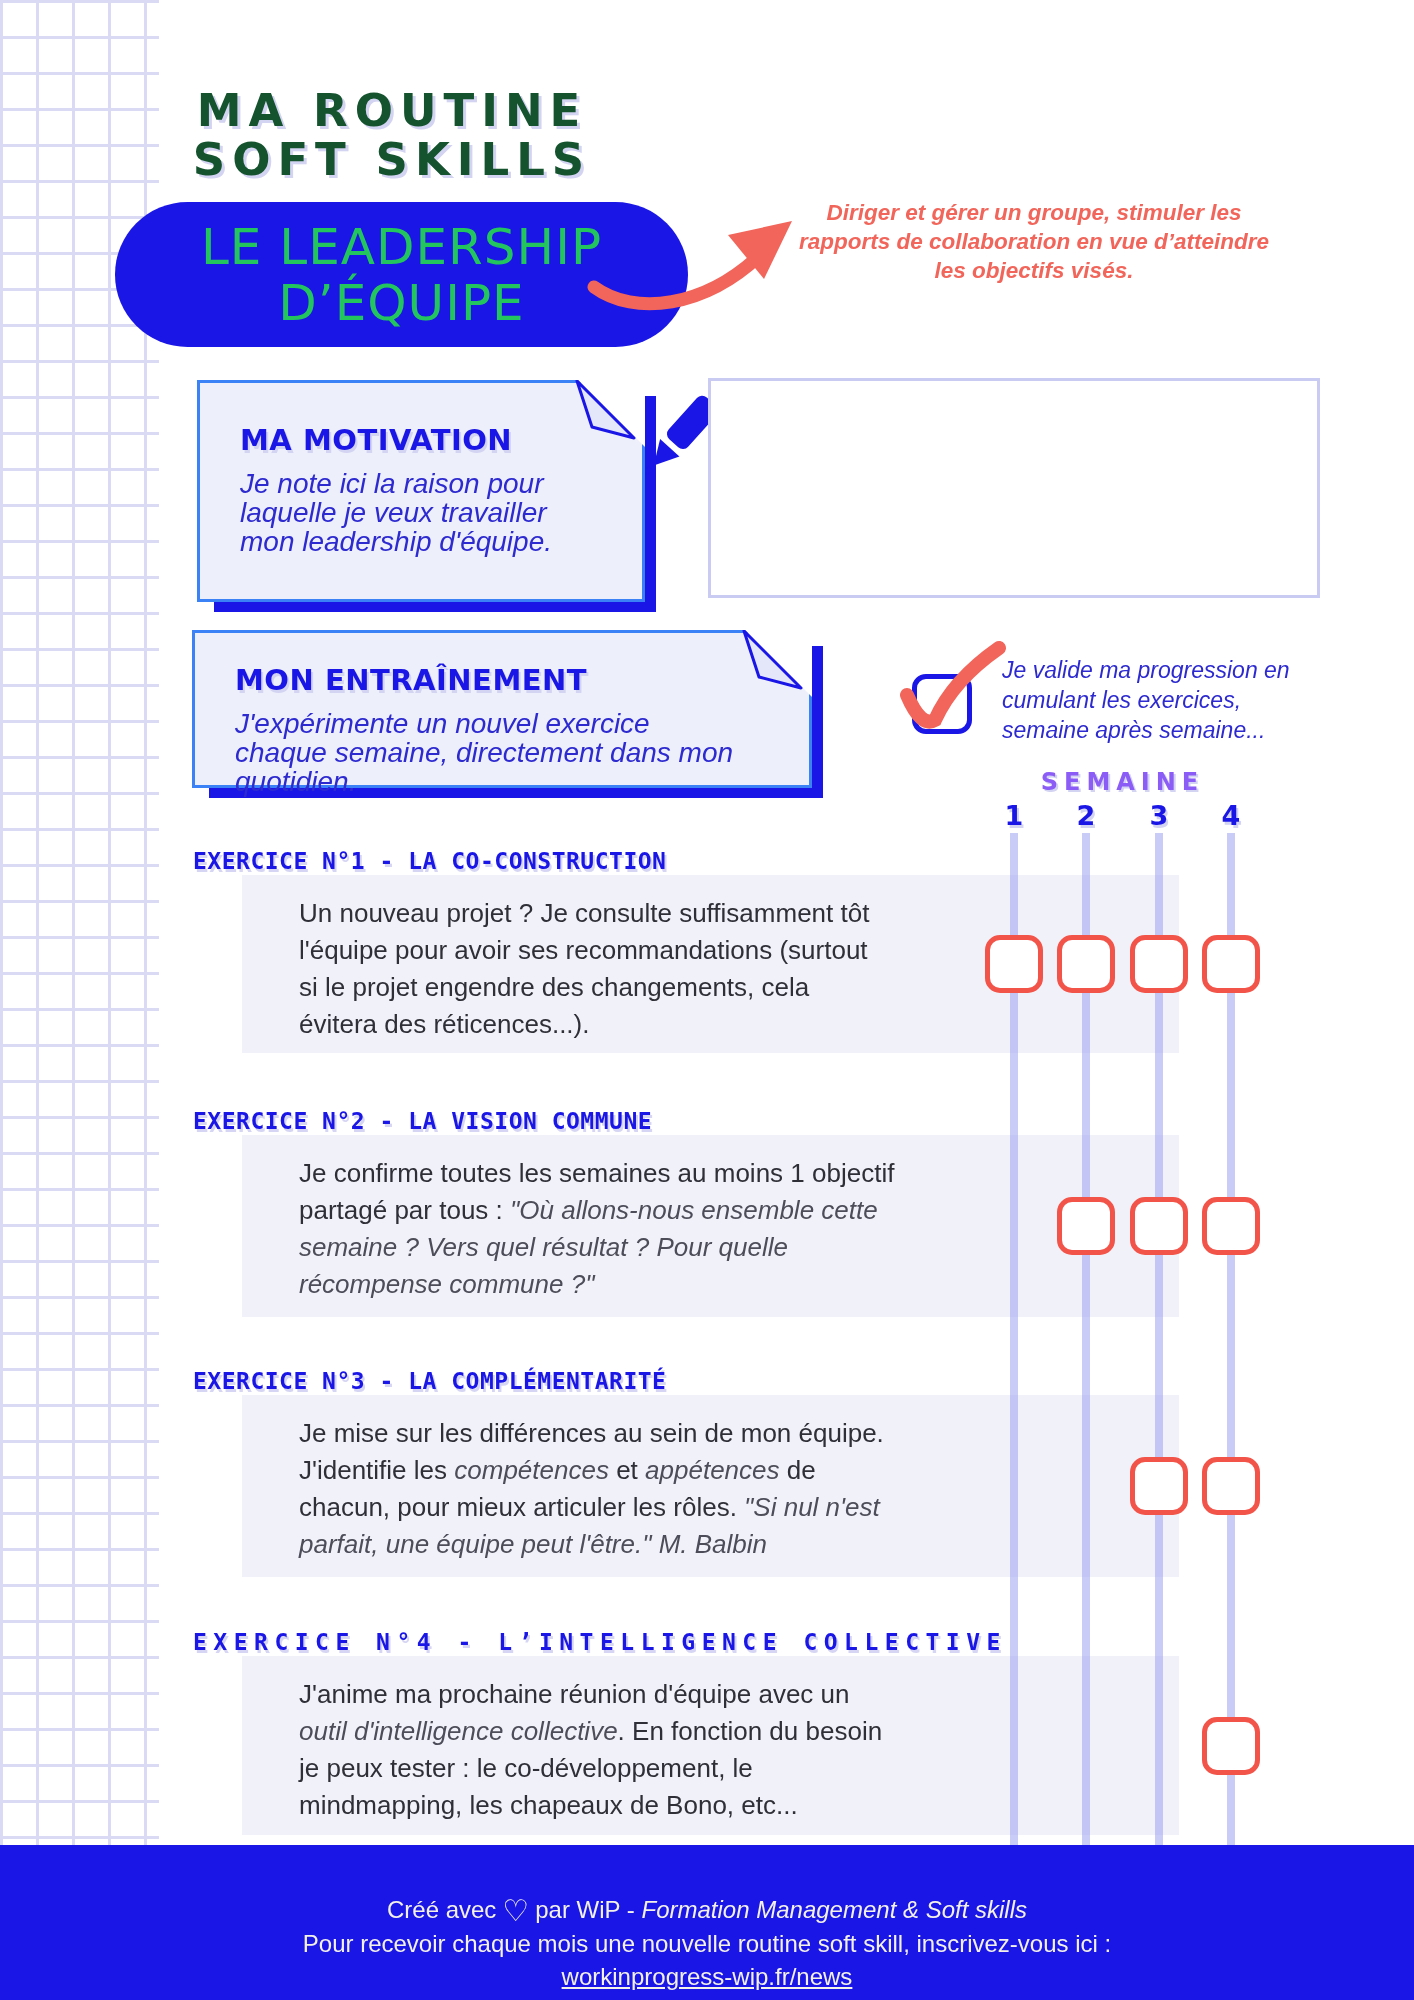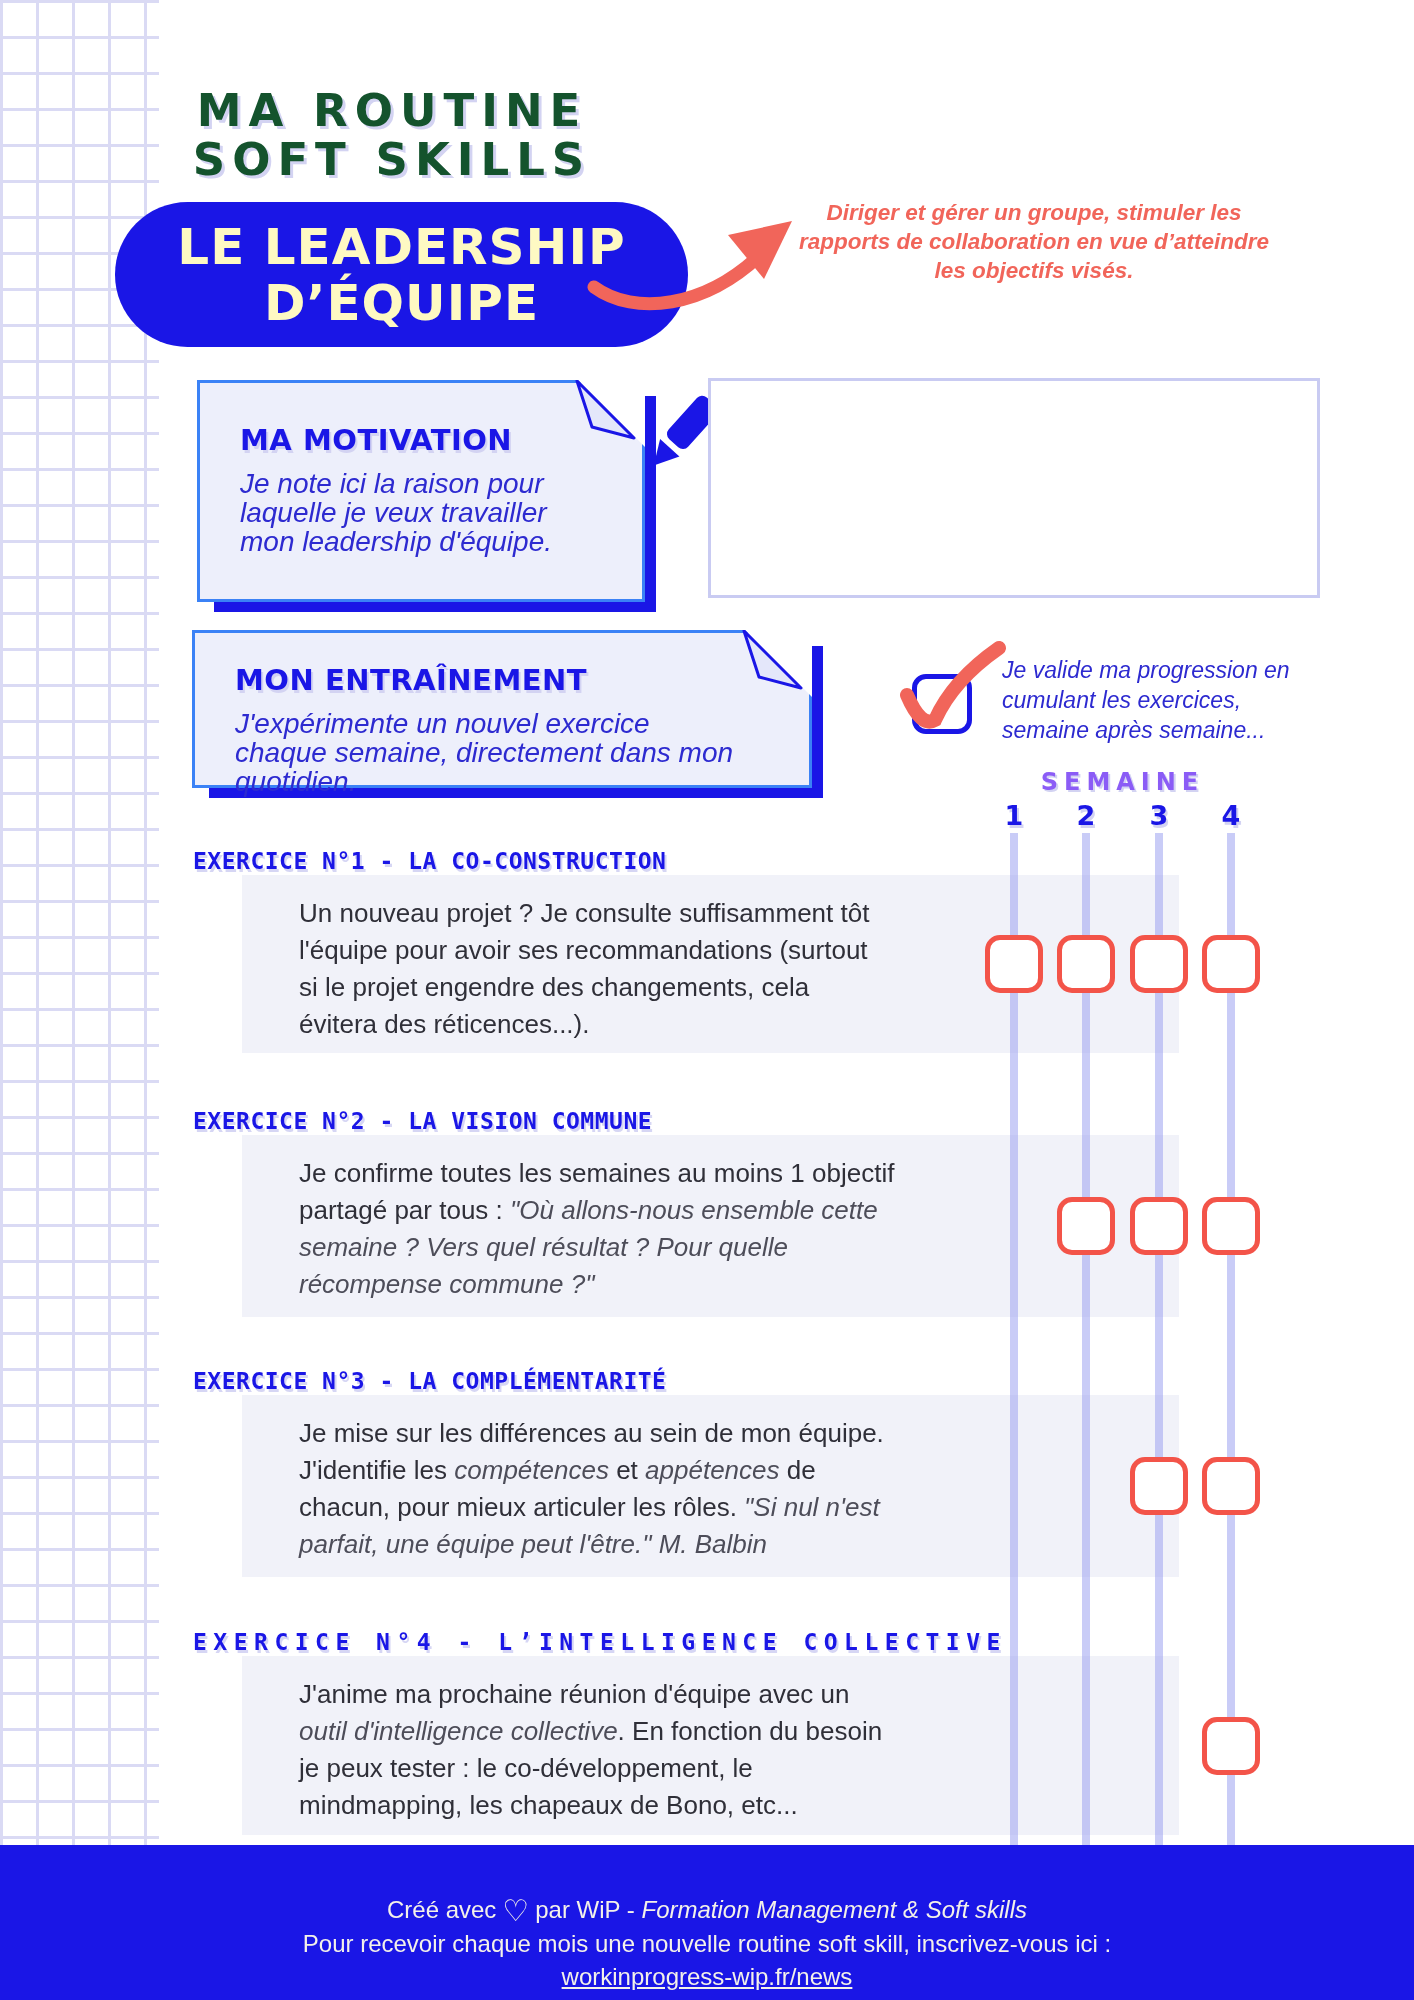--- a/index.html
+++ b/index.html
@@ -13,22 +13,22 @@
       repeating-linear-gradient(to bottom,#dadaf4 0 3px,transparent 3px 36px);}
 
   
   .title{position:absolute;left:147px;top:86px;width:436px;text-align:center;
     font-family:"DejaVu Sans", sans-serif;font-weight:800;font-size:45px;line-height:49px;
     color:#14532d;letter-spacing:7px;text-shadow:3px 3px 0 #d3d3f2;margin-left:27px;}
 
   
   .badge{position:absolute;left:115px;top:202px;width:573px;height:145px;background:#1a16e6;
     border-radius:80px;display:flex;flex-direction:column;justify-content:center;align-items:center;
-    font-family:"DejaVu Sans", sans-serif;font-weight:700;font-size:50px;line-height:56px;
-    color:#fef9c3;letter-spacing:1px;}
+    font-family:"DejaVu Sans", sans-serif;font-weight:400;font-size:50px;line-height:56px;
+    color:#22c55e;letter-spacing:1px;}
 
   
   .intro{position:absolute;left:792px;top:150px;width:484px;text-align:center;
     color:#f1655a;font-weight:bold;font-style:italic;font-size:22.5px;line-height:29px;margin-top:48px;}
 
   .arrow{position:absolute;left:580px;top:205px;}
 
   
   .notebox{position:absolute;background:#edeffb;border:3px solid #3b82f6;box-sizing:border-box;
     box-shadow:14px 13px 0 -3px #1a16e6;}

